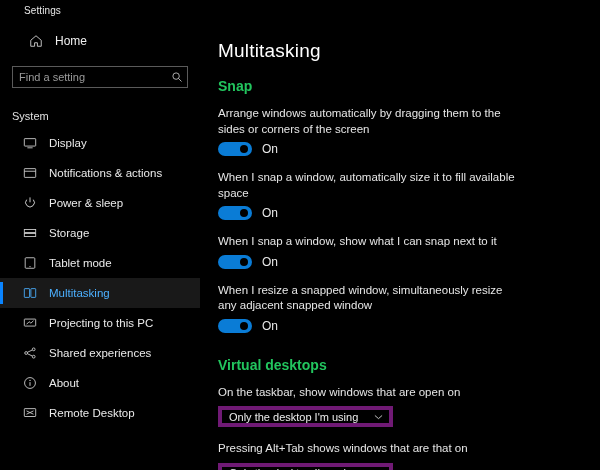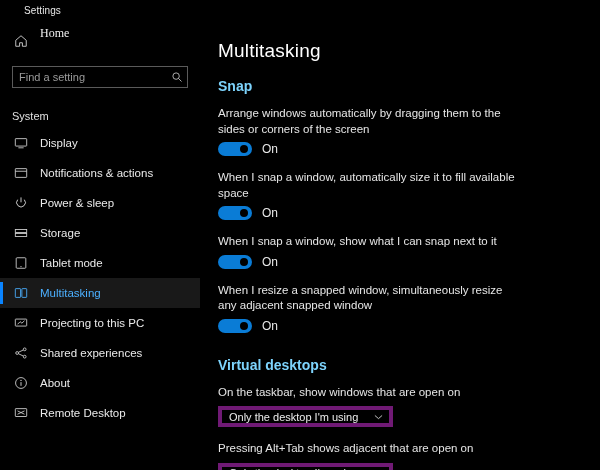--- a/index.html
+++ b/index.html
@@ -50,25 +50,25 @@
   .main {
     flex: 1;
     background: #000000;
     box-sizing: border-box;
     padding: 20px 18px 0 18px;
     overflow: hidden;
   }
   
   .home-row {
     display: flex;
+    align-items: center;
     height: 30px;
-    padding-left: 12px;
+    padding-left: 27px;
     box-sizing: border-box;
     cursor: default;
-    font-family: Liberation Serif, serif;
   }
   .home-row .ico {
     width: 18px;
     display: flex;
     align-items: center;
     justify-content: center;
     color: #d8d8d8;
   }
   .home-row .lbl {
     font-size: 12px;
@@ -107,21 +107,21 @@
   }
   .group-title {
     font-size: 11px;
     color: #e0e0e0;
     padding: 14px 0 6px 12px;
   }
   .nav-item {
     display: flex;
     align-items: center;
     height: 30px;
-    padding-left: 12px;
+    padding-left: 21px;
     box-sizing: border-box;
     position: relative;
     cursor: default;
   }
   .nav-item .ico {
     width: 18px;
     display: flex;
     align-items: center;
     justify-content: center;
     color: #d0d0d0;
@@ -152,21 +152,21 @@
   
   .page-title {
     font-size: 19px;
     font-weight: normal;
     color: #ffffff;
     margin: 0 0 16px 0;
     letter-spacing: 0.2px;
   }
   .section-title {
     font-size: 14px;
-    color: #7dd3fc;
+    color: #22c55e;
     margin: 0 0 12px 0;
   }
   .setting {
     margin-bottom: 14px;
   }
   .setting .desc {
     font-size: 11.5px;
     color: #e6e6e6;
     line-height: 1.35;
     margin-bottom: 5px;
@@ -426,21 +426,21 @@
           <span class="dval">Only the desktop I'm using</span>
           <span class="chev">
             <svg width="9" height="6" viewBox="0 0 10 6">
               <path d="M1 1.3 L5 4.8 L9 1.3" fill="none" stroke="#d6d6d6" stroke-width="1"></path>
             </svg>
           </span>
         </div>
       </div>
 
       <div class="setting">
-        <div class="desc">Pressing Alt+Tab shows adjacent that are open on</div>
+        <div class="desc">Pressing Alt+Tab shows windows that are that on</div>
         <div class="dropdown">
           <span class="dval">Only the desktop I'm using</span>
 
         </div>
       </div>
 
     </div>
 
   </div>
 </div>

